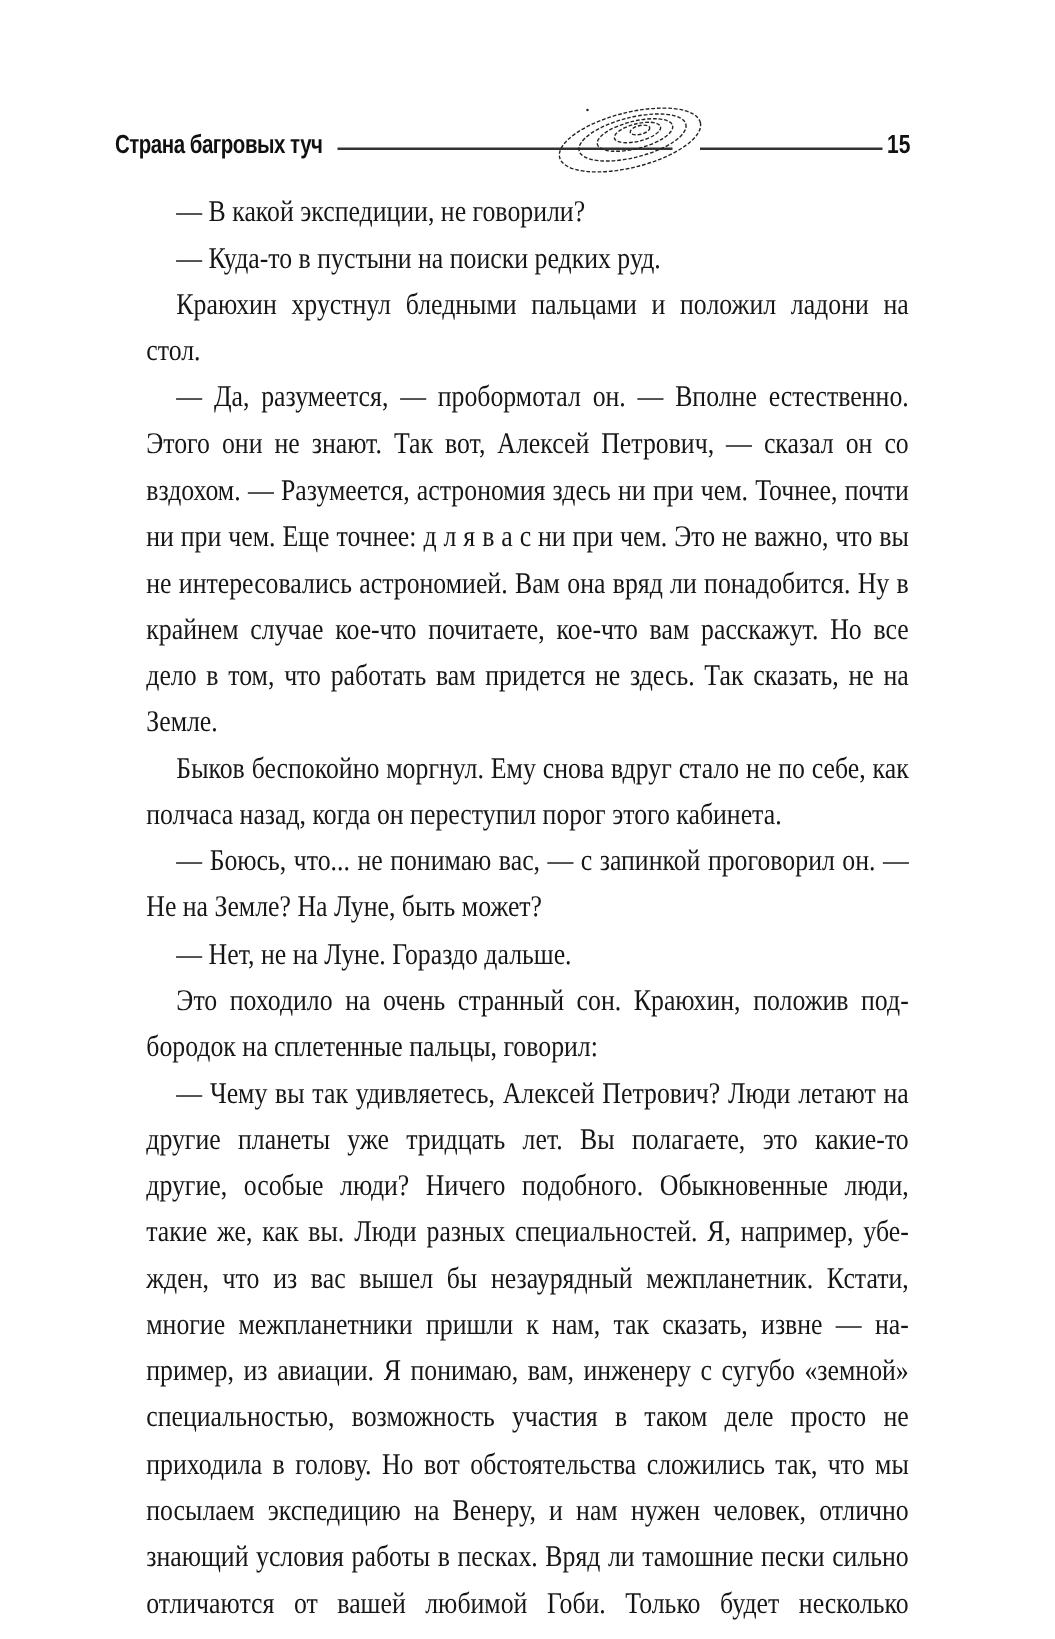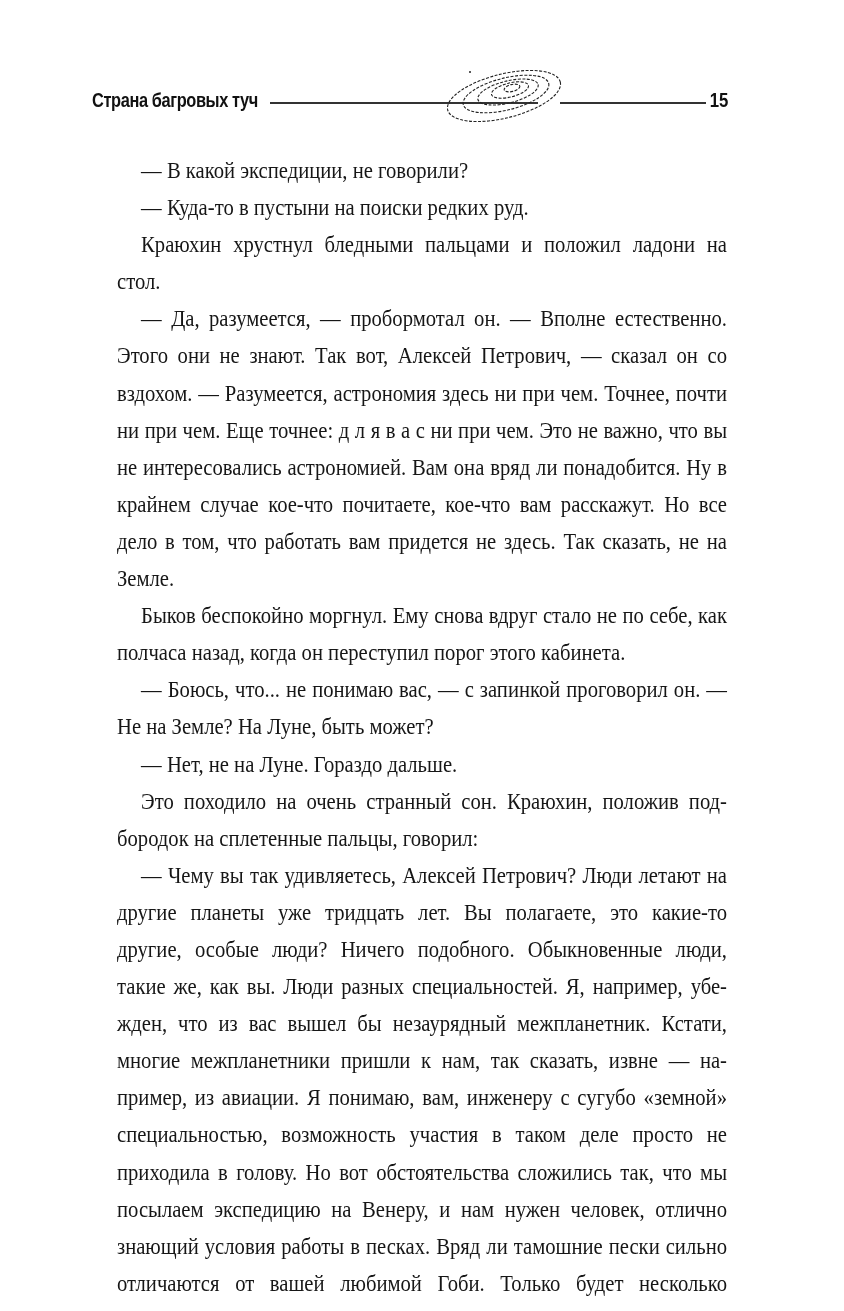--- a/index.html
+++ b/index.html
@@ -1,17 +1,17 @@
 <!DOCTYPE html>
 <html><head>
   <meta charset="utf-8">
   <style>
     html, body { margin: 0; padding: 0; background: #ffffff; }
     body { width: 844px; height: 1311px; position: relative; overflow: hidden; }
-    .header { position: absolute; left: 92px; top: 84px; width: 636px; height: 34px; }
+    .header { position: absolute; left: 92px; top: 100px; width: 636px; height: 34px; }
     .running-title {
       position: absolute; left: 0; top: 4px;
       font-family: "Liberation Sans", sans-serif; font-weight: bold;
       font-size: 21px; letter-spacing: -0.5px; color: #111;
       transform: scaleX(0.78); transform-origin: left center;
       white-space: nowrap;
     }
     .rule { position: absolute; height: 2px; background: #333; top: 18px; }
     .rule-left { left: 178px; width: 268px; }
     .rule-right { left: 468px; width: 146px; }

